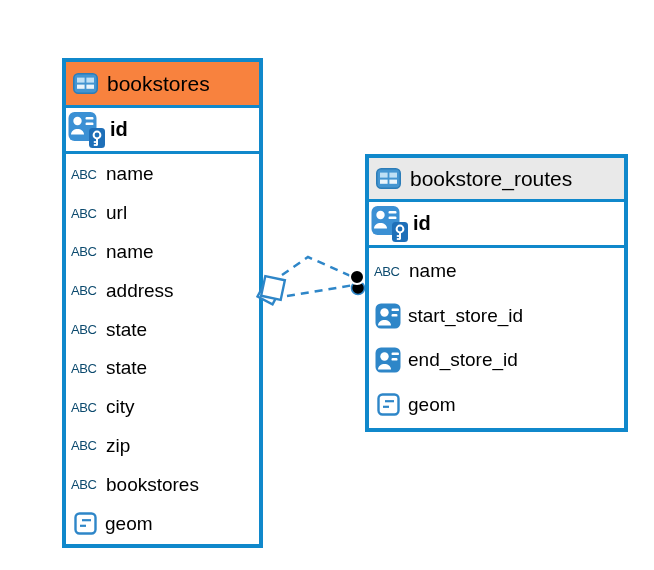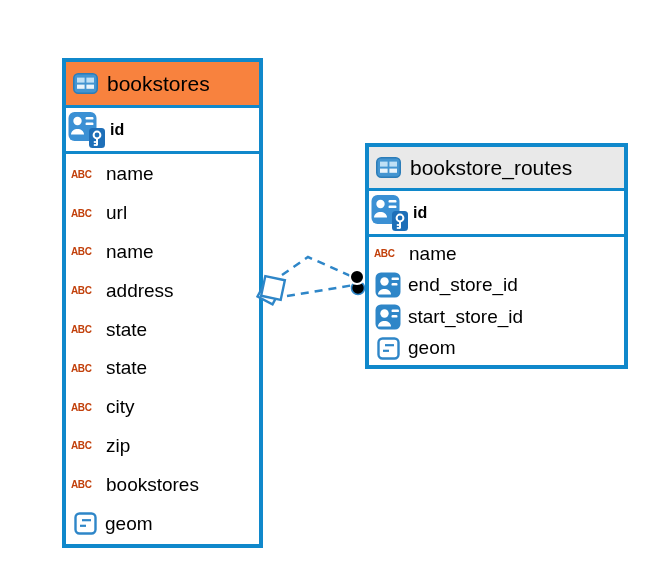--- a/index.html
+++ b/index.html
@@ -5,44 +5,44 @@
   html,body{margin:0;padding:0;}
   body{
     width:654px;height:570px;position:relative;background:#ffffff;
     font-family:"Liberation Sans",sans-serif;color:#000;overflow:hidden;
   }
   .table-card{
     position:absolute;background:#fff;border:4px solid #1088CB;
     box-sizing:border-box;display:flex;flex-direction:column;
   }
   #t-bookstores{left:62px;top:58px;width:201px;height:490px;}
-  #t-routes{left:365px;top:143px;width:263px;height:226px;}
+  #t-routes{left:365px;top:154px;width:263px;height:278px;}
 
   .thead{
     display:flex;align-items:center;gap:8px;padding-left:6px;
     border-bottom:3px solid #1088CB;box-sizing:border-box;
     flex:0 0 46px;font-size:21px;
   }
   .thead.orange{background:#F8823E;}
   .thead.gray{background:#E9E9E9;}
   #t-routes .thead{flex-basis:44px;}
 
   .pkrow{
     display:flex;align-items:center;gap:4px;padding-left:2px;
     border-bottom:3px solid #1088CB;box-sizing:border-box;
-    flex:0 0 46px;font-size:16px;font-weight:bold;background:#fff;
+    flex:0 0 46px;font-size:20px;font-weight:bold;background:#fff;
   }
   .fields{flex:1;display:flex;flex-direction:column;padding:1px 0;}
   .row{flex:1;display:flex;align-items:center;gap:5px;padding-left:4px;font-size:19px;}
 
   .iconslot{
     flex:0 0 30px;display:flex;align-items:center;justify-content:center;
   }
   .abc{
-    color:#c2410c;font-weight:700;font-size:10px;letter-spacing:-0.4px;
+    color:#0c4a6e;font-weight:400;font-size:13px;letter-spacing:-0.4px;
     justify-content:flex-start;padding-left:1px;
   }
   .pkicon{flex:0 0 38px;display:flex;align-items:flex-start;}
   .hicon{flex:0 0 27px;display:flex;align-items:center;justify-content:center;}
 
   .connector{position:absolute;left:250px;top:238px;width:130px;height:85px;}
   .rel-line{fill:none;stroke:#2E86C8;stroke-width:2.5;stroke-dasharray:8 6;}
 </style>
 </head>
 <body>
@@ -169,33 +169,33 @@
     <div class="row">
       <span class="iconslot">
         <svg width="26" height="26" viewBox="0 0 26 26">
           <rect x="0.5" y="0.5" width="25" height="25" rx="5.5" fill="#2E86C8"></rect>
           <circle cx="9.5" cy="9.5" r="4.2" fill="#fff"></circle>
           <path d="M3 22.5 c0 -7.5 13 -7.5 13 0 z" fill="#fff"></path>
           <rect x="16.5" y="5.5" width="7.5" height="2.6" rx="1.2" fill="#fff"></rect>
           <rect x="16.5" y="11" width="6" height="2.6" rx="1.2" fill="#fff"></rect>
         </svg>
       </span>
-      <span class="fname">end_store_id</span>
+      <span class="fname">start_store_id</span>
     </div>
     <div class="row">
       <span class="iconslot">
         <svg width="26" height="26" viewBox="0 0 26 26">
           <rect x="0.5" y="0.5" width="25" height="25" rx="5.5" fill="#2E86C8"></rect>
           <circle cx="9.5" cy="9.5" r="4.2" fill="#fff"></circle>
           <path d="M3 22.5 c0 -7.5 13 -7.5 13 0 z" fill="#fff"></path>
           <rect x="16.5" y="5.5" width="7.5" height="2.6" rx="1.2" fill="#fff"></rect>
           <rect x="16.5" y="11" width="6" height="2.6" rx="1.2" fill="#fff"></rect>
         </svg>
       </span>
-      <span class="fname">start_store_id</span>
+      <span class="fname">end_store_id</span>
     </div>
     <div class="row">
       <span class="iconslot">
         <svg width="23" height="23" viewBox="0 0 23 23">
           <rect x="1.5" y="1.5" width="20" height="20" rx="4" fill="#fff" stroke="#2E86C8" stroke-width="2.4"></rect>
           <line x1="8" y1="8.2" x2="17" y2="8.2" stroke="#2E86C8" stroke-width="2.2"></line>
           <line x1="6" y1="13.8" x2="12" y2="13.8" stroke="#2E86C8" stroke-width="2.2"></line>
         </svg>
       </span>
       <span class="fname">geom</span>

